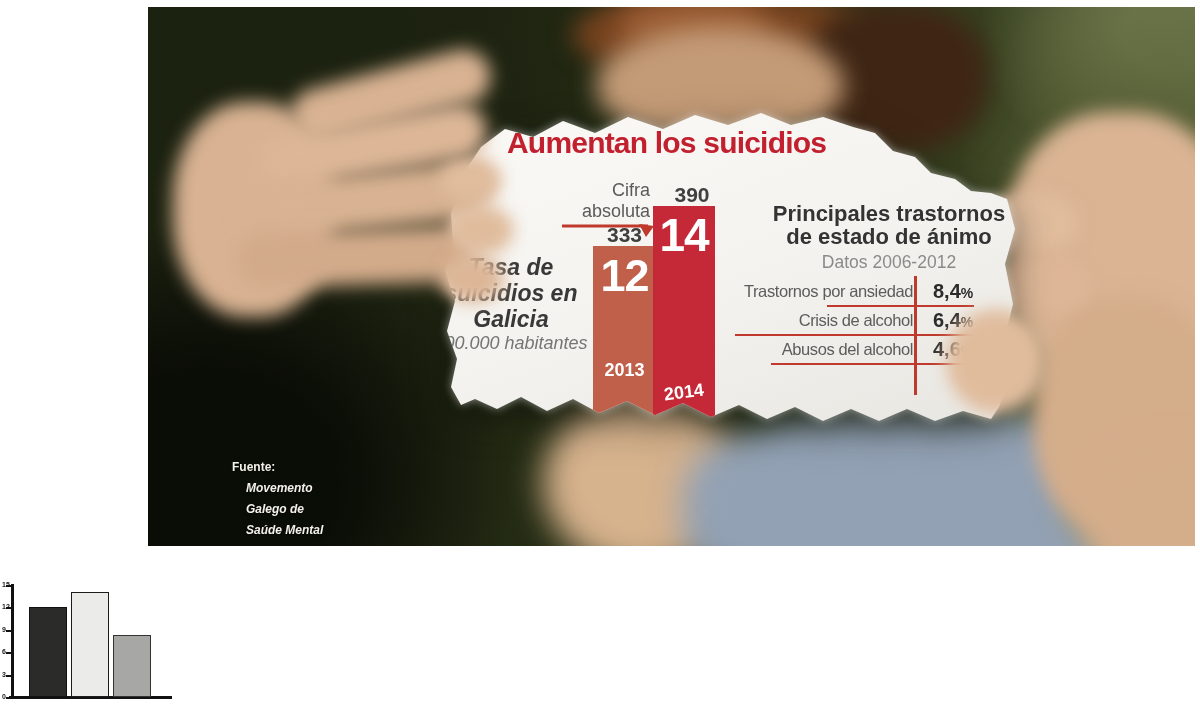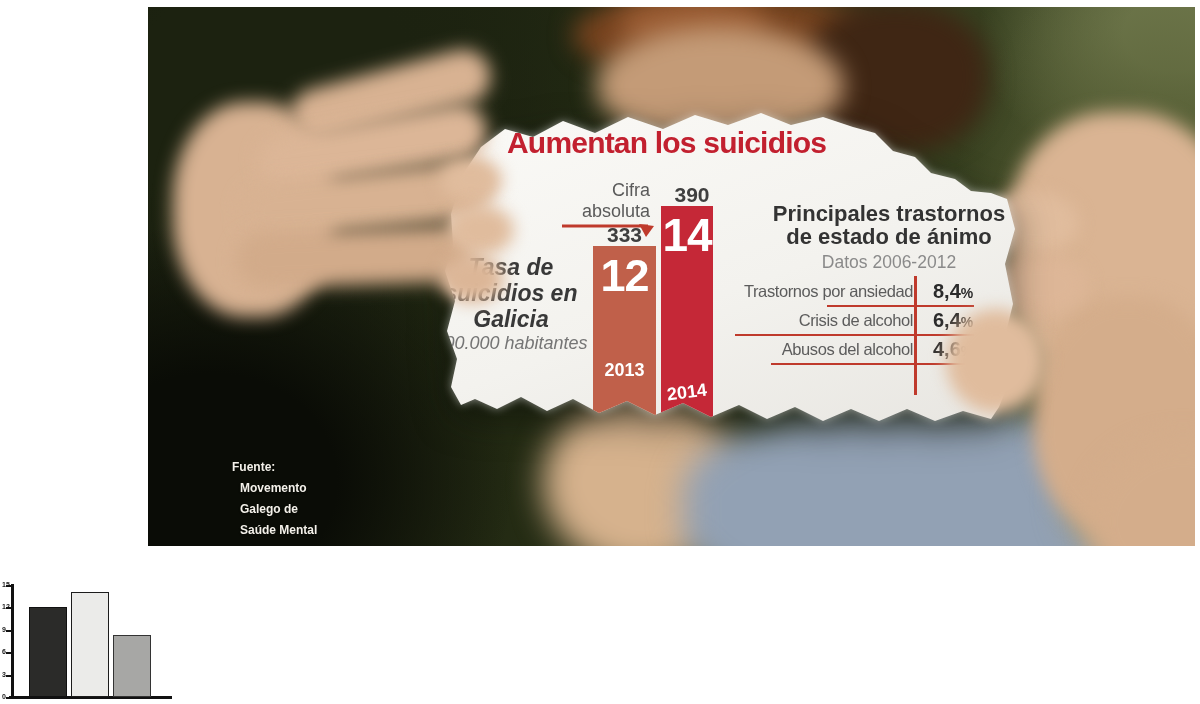--- a/index.html
+++ b/index.html
@@ -40,21 +40,21 @@
   .rh-m1{left:858px;top:105px;width:230px;height:270px;background:#dab493;border-radius:45%;}
   .rh-m2{left:885px;top:290px;width:190px;height:240px;background:#d4ad8b;border-radius:45%;}
   .rh-tA{left:836px;top:185px;width:95px;height:62px;background:#e0bc9d;}
   .rh-tB{left:842px;top:248px;width:98px;height:60px;background:#ddb697;}
   .rh-thumb{left:798px;top:302px;width:100px;height:104px;background:#e0bc9d;}
   .rh-wrist{left:940px;top:430px;width:190px;height:170px;background:#d4ad8b;}
 
   
   .source{position:absolute;left:84px;top:450px;z-index:7;color:var(--white-text);
     font-size:12px;font-weight:bold;line-height:21px;text-shadow:0 1px 2px rgba(0,0,0,.35);}
-  .source .src-lines{margin-left:8px;font-weight:600;}
+  .source .src-lines{margin-left:14px;font-weight:600;font-style:italic;}
 
   
   .paper-wrap{position:absolute;left:275px;top:92px;width:595px;height:335px;z-index:5;
     filter:drop-shadow(0 0 5px rgba(255,255,255,.5)) drop-shadow(0 12px 18px rgba(10,12,6,.55));}
   .paper{position:relative;width:100%;height:100%;
     background:linear-gradient(160deg,#fbfaf7 0%,#f3f2ee 55%,#e7e5e0 100%);
     clip-path:polygon(28px 115px,40px 75px,58px 48px,82px 30px,110px 38px,140px 22px,172px 34px,
       205px 18px,240px 30px,272px 16px,305px 26px,338px 14px,368px 26px,400px 18px,430px 28px,
       452px 34px,470px 52px,492px 58px,508px 74px,532px 80px,548px 92px,568px 94px,584px 100px,
       592px 130px,582px 165px,590px 205px,580px 245px,588px 278px,576px 308px,568px 320px,
@@ -64,21 +64,21 @@
       24px 232px,32px 202px,22px 172px,30px 145px);}
   .headline{position:absolute;left:84px;top:27px;font-size:30px;font-weight:800;
     letter-spacing:-.8px;color:var(--title-red);white-space:nowrap;}
   .cifra{position:absolute;left:115px;top:81px;width:112px;text-align:right;
     font-size:18px;line-height:21px;color:#5a5a5a;}
   .cifra-arrow{position:absolute;left:138px;top:124px;}
   .absval{position:absolute;width:63px;text-align:center;font-size:21px;font-weight:600;color:#3f3f3f;}
   .abs13{left:170px;top:124px;} .abs14{left:238px;top:84px;width:62px;}
   .bar{position:absolute;text-align:center;color:#fff;}
   .bar13{left:170px;top:147px;width:63px;height:190px;background:var(--bar-2013);}
-  .bar14{left:238px;top:107px;width:52px;height:230px;background:var(--bar-2014);}
+  .bar14{left:230px;top:107px;width:62px;height:230px;background:var(--bar-2014);}
   .rate{display:block;font-size:45px;font-weight:800;letter-spacing:-1px;margin-top:4px;}
   .bar14 .rate{font-size:46px;margin-top:2px;}
   .bar-year{position:absolute;left:0;right:0;font-size:18px;font-weight:bold;}
   .bar13 .bar-year{top:114px;}
   .bar14 .bar-year{top:176px;transform:rotate(-7deg);}
   .spain{position:absolute;left:-6px;right:-4px;top:94px;font-size:19px;font-weight:bold;line-height:24px;}
   .spain-l1{display:inline-block;border-bottom:3px dotted #fff;padding-bottom:2px;}
   .spain-l2{display:block;}
   .rate-block{position:absolute;left:8px;top:155px;width:160px;text-align:center;font-style:italic;}
   .rate-bold{font-size:23px;font-weight:800;line-height:26px;color:#383838;white-space:nowrap;}

